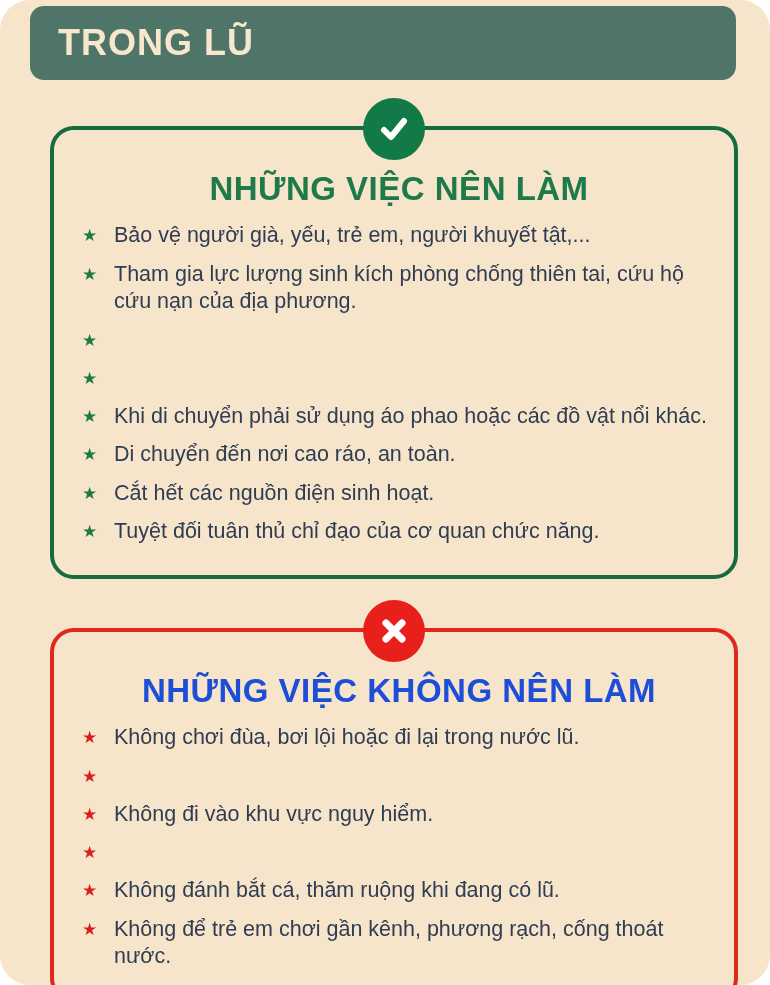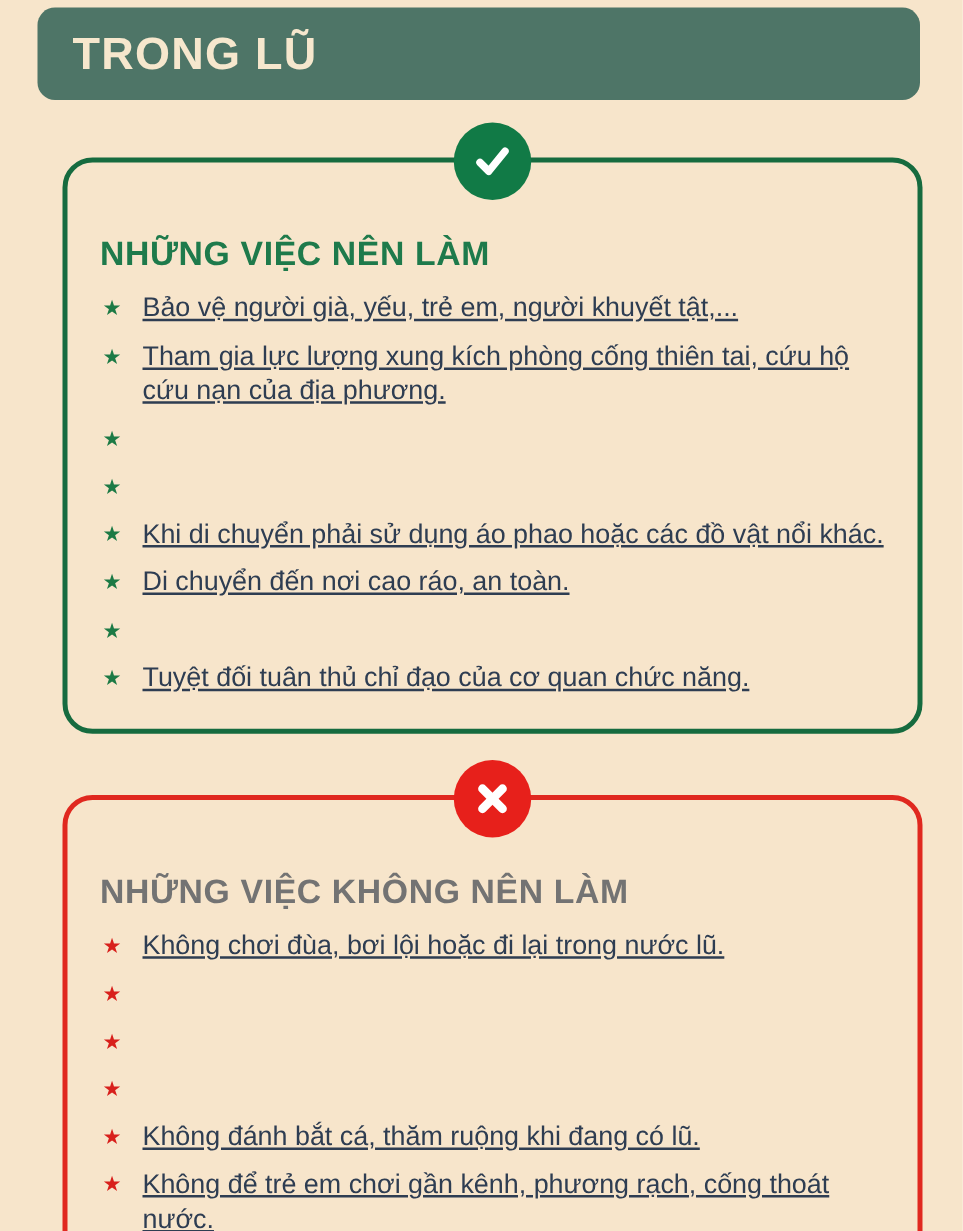--- a/index.html
+++ b/index.html
@@ -3,20 +3,21 @@
 <meta charset="utf-8">
 <style>
   html, body { margin: 0; padding: 0; }
   .page {
     position: relative;
     width: 770px;
     height: 985px;
     background: #f7e5cb;
     overflow: hidden;
     font-family: "Liberation Sans", "DejaVu Sans", sans-serif;
+    border-radius: 30px;
   }
   
   .banner {
     margin: 6px 34px 0 30px;
     height: 74px;
     background: #4e7567;
     border-radius: 14px;
     display: flex;
     align-items: center;
   }
@@ -45,27 +46,28 @@
     width: 62px;
     height: 62px;
     border-radius: 50%;
     display: flex;
     align-items: center;
     justify-content: center;
   }
   .badge.green { background: #117a46; }
   .badge.red   { background: #e7201b; }
   .section-title {
-    font-size: 27px;
+    text-align: center;
+    font-size: 33px;
     font-weight: bold;
-    margin: 18px 0 14px 0;
+    margin: 0 0 14px 0;
     letter-spacing: 0.5px;
   }
   .section.do   .section-title { color: #1e7a4b; }
-  .section.dont .section-title { color: #737373; }
+  .section.dont .section-title { color: #1d4ed8; }
   
   ul.items {
     list-style: none;
     margin: 0;
     padding: 0;
   }
   ul.items li {
     display: flex;
     align-items: flex-start;
     margin-bottom: 11px;
@@ -76,21 +78,20 @@
     line-height: 27px;
     text-align: left;
     padding-left: 2px;
   }
   .section.do   .star { color: #1c7a45; }
   .section.dont .star { color: #d8201c; }
   .item-text {
     font-size: 21.5px;
     line-height: 1.28;
     color: #2e3d52;
-    text-decoration: underline;
   }
 </style>
 </head>
 <body>
 
 <div class="page">
 
   <div class="banner">
     <div class="banner-title">TRONG LŨ</div>
   </div>
@@ -104,21 +105,21 @@
     <h2 class="section-title">NHỮNG VIỆC NÊN LÀM</h2>
     <ul class="items">
 
         <li>
           <span class="star">★</span>
           <span class="item-text">Bảo vệ người già, yếu, trẻ em, người khuyết tật,...</span>
         </li>
 
         <li>
           <span class="star">★</span>
-          <span class="item-text">Tham gia lực lượng xung kích phòng cống thiên tai, cứu hộ cứu nạn của địa phương.</span>
+          <span class="item-text">Tham gia lực lượng sinh kích phòng chống thiên tai, cứu hộ cứu nạn của địa phương.</span>
         </li>
 
         <li>
           <span class="star">★</span>
         </li>
 
         <li>
           <span class="star">★</span>
         </li>
 
@@ -127,20 +128,21 @@
           <span class="item-text">Khi di chuyển phải sử dụng áo phao hoặc các đồ vật nổi khác.</span>
         </li>
 
         <li>
           <span class="star">★</span>
           <span class="item-text">Di chuyển đến nơi cao ráo, an toàn.</span>
         </li>
 
         <li>
           <span class="star">★</span>
+          <span class="item-text">Cắt hết các nguồn điện sinh hoạt.</span>
         </li>
 
         <li>
           <span class="star">★</span>
           <span class="item-text">Tuyệt đối tuân thủ chỉ đạo của cơ quan chức năng.</span>
         </li>
       </ul>
   </div>
 
   <div class="section dont">
@@ -157,20 +159,21 @@
           <span class="star">★</span>
           <span class="item-text">Không chơi đùa, bơi lội hoặc đi lại trong nước lũ.</span>
         </li>
 
         <li>
           <span class="star">★</span>
         </li>
 
         <li>
           <span class="star">★</span>
+          <span class="item-text">Không đi vào khu vực nguy hiểm.</span>
         </li>
 
         <li>
           <span class="star">★</span>
         </li>
 
         <li>
           <span class="star">★</span>
           <span class="item-text">Không đánh bắt cá, thăm ruộng khi đang có lũ.</span>
         </li>

